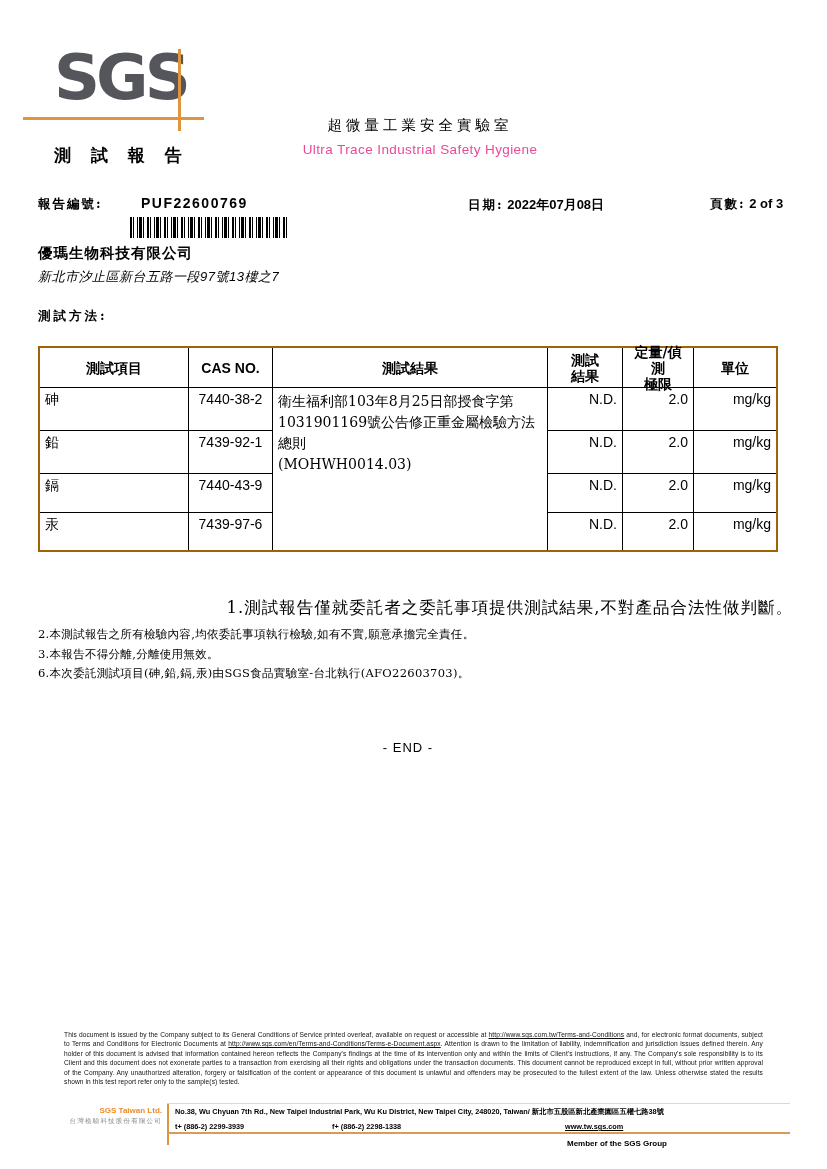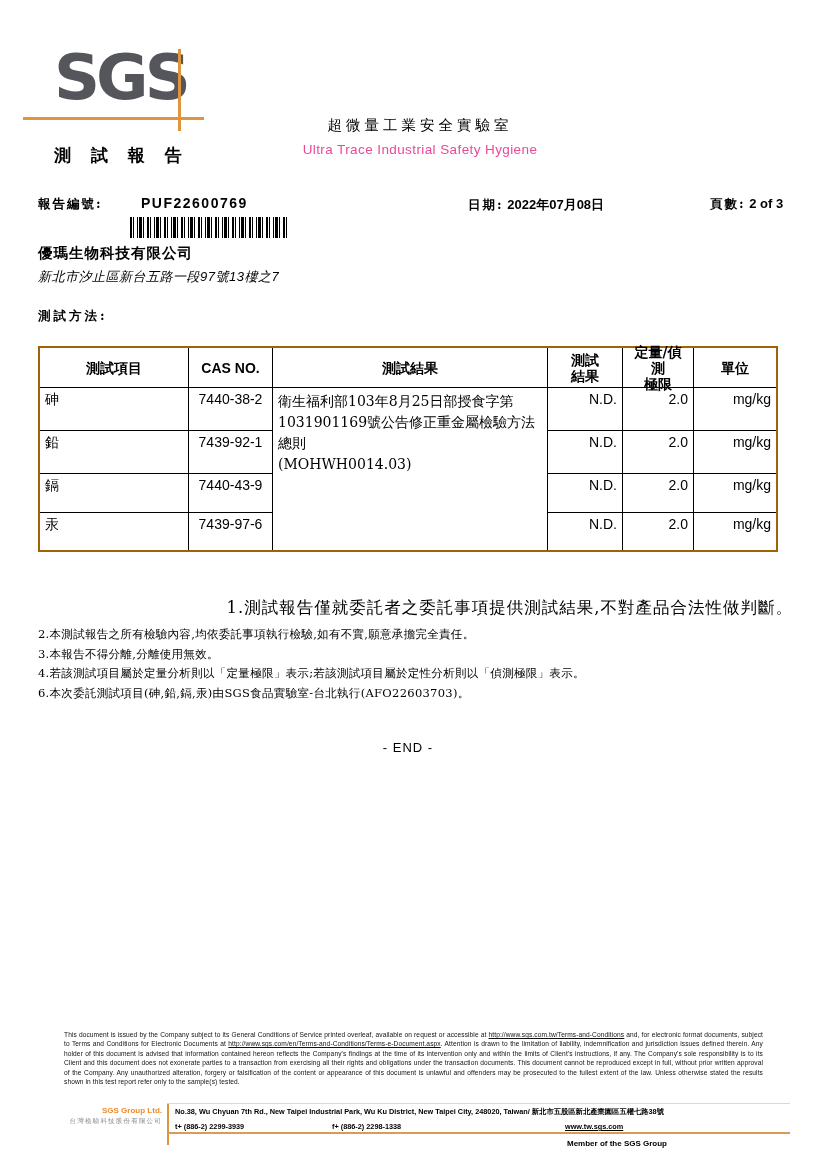--- a/index.html
+++ b/index.html
@@ -171,29 +171,28 @@
     <div class="cell c-cas last-row" style="grid-area:5/2">7439-97-6</div>
     <div class="cell c-val last-row" style="grid-area:5/4">N.D.</div>
     <div class="cell c-val last-row" style="grid-area:5/5">2.0</div>
     <div class="cell c-val last-col last-row" style="grid-area:5/6">mg/kg</div>
   </div>
 
   <div class="abs notes">
     <div class="note big">1.測試報告僅就委託者之委託事項提供測試結果,不對產品合法性做判斷。</div>
     <div class="note">2.本測試報告之所有檢驗內容,均依委託事項執行檢驗,如有不實,願意承擔完全責任。</div>
     <div class="note">3.本報告不得分離,分離使用無效。</div>
-    <div class="note">4.若該測試項目屬於定量分析則以「定量極限」表示;若該測試項目屬於定性分析則以「偵測極限」表示。</div>
     <div class="note">6.本次委託測試項目(砷,鉛,鎘,汞)由SGS食品實驗室-台北執行(AFO22603703)。</div>
   </div>
   <div class="abs end-marker">- END -</div>
 
   <div class="abs disclaimer"><span>This document is issued by the Company subject to its General Conditions of Service printed overleaf, available on request or accessible at </span><span class="u">http://www.sgs.com.tw/Terms-and-Conditions</span><span> and, for electronic format documents, subject to Terms and Conditions for Electronic Documents at </span><span class="u">http://www.sgs.com/en/Terms-and-Conditions/Terms-e-Document.aspx</span><span>. Attention is drawn to the limitation of liability, indemnification and jurisdiction issues defined therein. Any holder of this document is advised that information contained hereon reflects the Company's findings at the time of its intervention only and within the limits of Client's instructions, if any. The Company's sole responsibility is to its Client and this document does not exonerate parties to a transaction from exercising all their rights and obligations under the transaction documents. This document cannot be reproduced except in full, without prior written approval of the Company. Any unauthorized alteration, forgery or falsification of the content or appearance of this document is unlawful and offenders may be prosecuted to the fullest extent of the law. Unless otherwise stated the results shown in this test report refer only to the sample(s) tested.</span></div>
 
   <div class="abs f-company">
-    <div class="f-company-en">SGS Group Ltd.</div>
+    <div class="f-company-en">SGS Taiwan Ltd.</div>
     <div class="f-company-zh">台灣檢驗科技股份有限公司</div>
   </div>
   <div class="abs f-topline"></div>
   <div class="abs f-vline"></div>
   <div class="abs f-addr">No.38, Wu Chyuan 7th Rd., New Taipei Industrial Park, Wu Ku District, New Taipei City, 248020, Taiwan/ 新北市五股區新北產業園區五權七路38號</div>
   <div class="abs f-tel">t+ (886-2) 2299-3939</div>
   <div class="abs f-fax">f+ (886-2) 2298-1338</div>
   <div class="abs f-web">www.tw.sgs.com</div>
   <div class="abs f-botline"></div>
   <div class="abs f-member">Member of the SGS Group</div>

